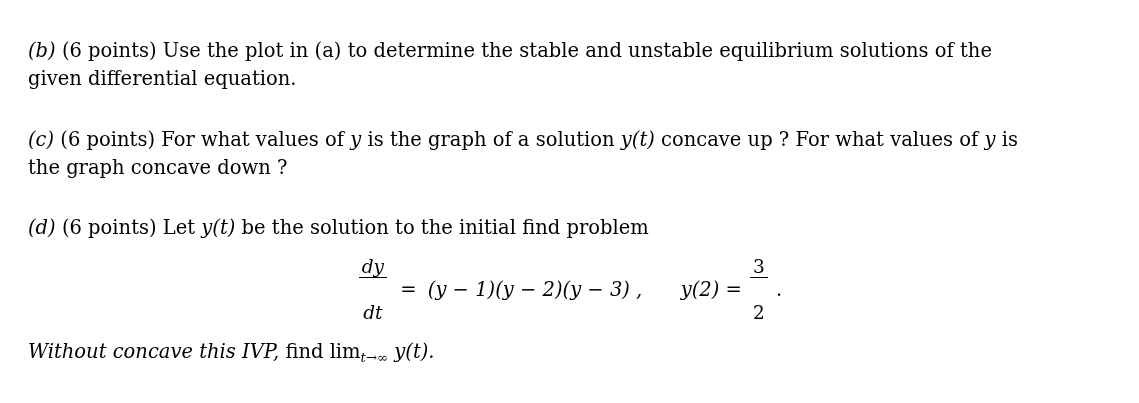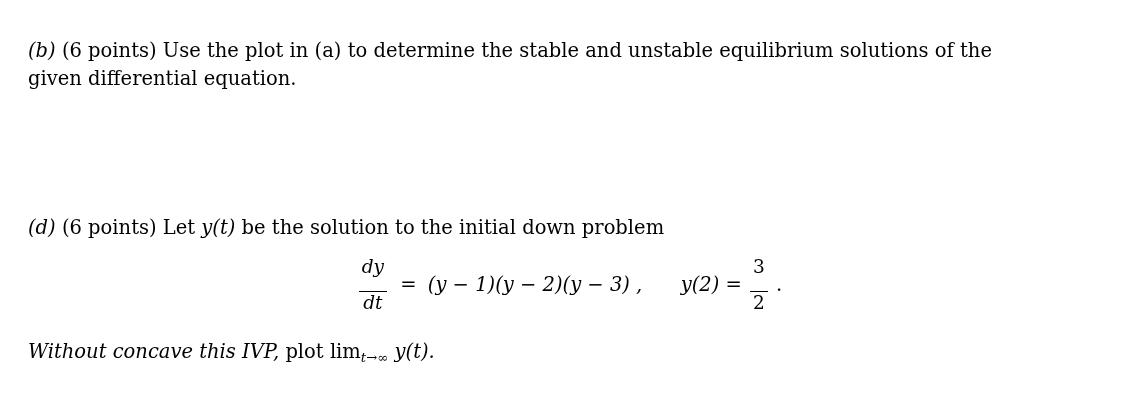--- a/index.html
+++ b/index.html
@@ -59,26 +59,27 @@
     vertical-align: middle;
     text-align: center;
     line-height: 1.05;
     font-size: 0.95em;
     margin: 0 2px;
     position: relative;
     top: -1px;
   }
   .frac .num {
     display: block;
-    padding: 0 3px 15px 3px;
+    padding: 0 3px 1px 3px;
     border-bottom: 1px solid #000;
   }
   .frac .den {
     display: block;
     padding: 1px 3px 0 3px;
+    margin-top: 24px;
   }
   .eqline {
     display: inline-block;
     white-space: nowrap;
   }
   .op {
     margin: 0 5px;
   }
   .gap {
     display: inline-block;
@@ -95,27 +96,38 @@
 <body>
 
 <div class="page">
 
   <div class="block part-b">
     <span class="it">(b)</span>
     <span>(6 points)</span>
     <span>Use the plot in (a) to determine the stable and unstable equilibrium solutions of the given differential equation.</span>
   </div>
 
+  <div class="block part-c">
+    <span class="it">(c)</span>
+    <span>(6 points)</span>
+    <span>For what values of</span>
+    <span class="mathvar">y</span>
+    <span>is the graph of a solution</span>
+    <span class="mathvar">y(t)</span>
+    <span>concave up ? For what values of</span>
+    <span class="mathvar">y</span>
+    <span>is the graph concave down ?</span>
+  </div>
 
   <div class="block part-d">
     <span class="it">(d)</span>
     <span>(6 points)</span>
     <span>Let</span>
     <span class="mathvar">y(t)</span>
-    <span>be the solution to the initial down problem</span>
+    <span>be the solution to the initial find problem</span>
   </div>
 
   <div class="equation">
     <span class="eqline">
       <span class="frac">
         <span class="num mathvar">dy</span>
         <span class="den mathvar">dt</span>
       </span>
       <span class="op">=</span>
       <span class="mathvar">(y − 1)(y − 2)(y − 3) ,</span>
@@ -125,18 +137,18 @@
         <span class="num">3</span>
         <span class="den">2</span>
       </span>
       <span>.</span>
     </span>
   </div>
 
   <div class="closing">
     <span class="it">Without concave this IVP,</span>
     <span class="nobr">
-      <span>plot lim</span><span class="sub">t→∞</span>
+      <span>find lim</span><span class="sub">t→∞</span>
       <span class="mathvar">y(t).</span>
     </span>
   </div>
 
 </div>
 
 </body></html>

